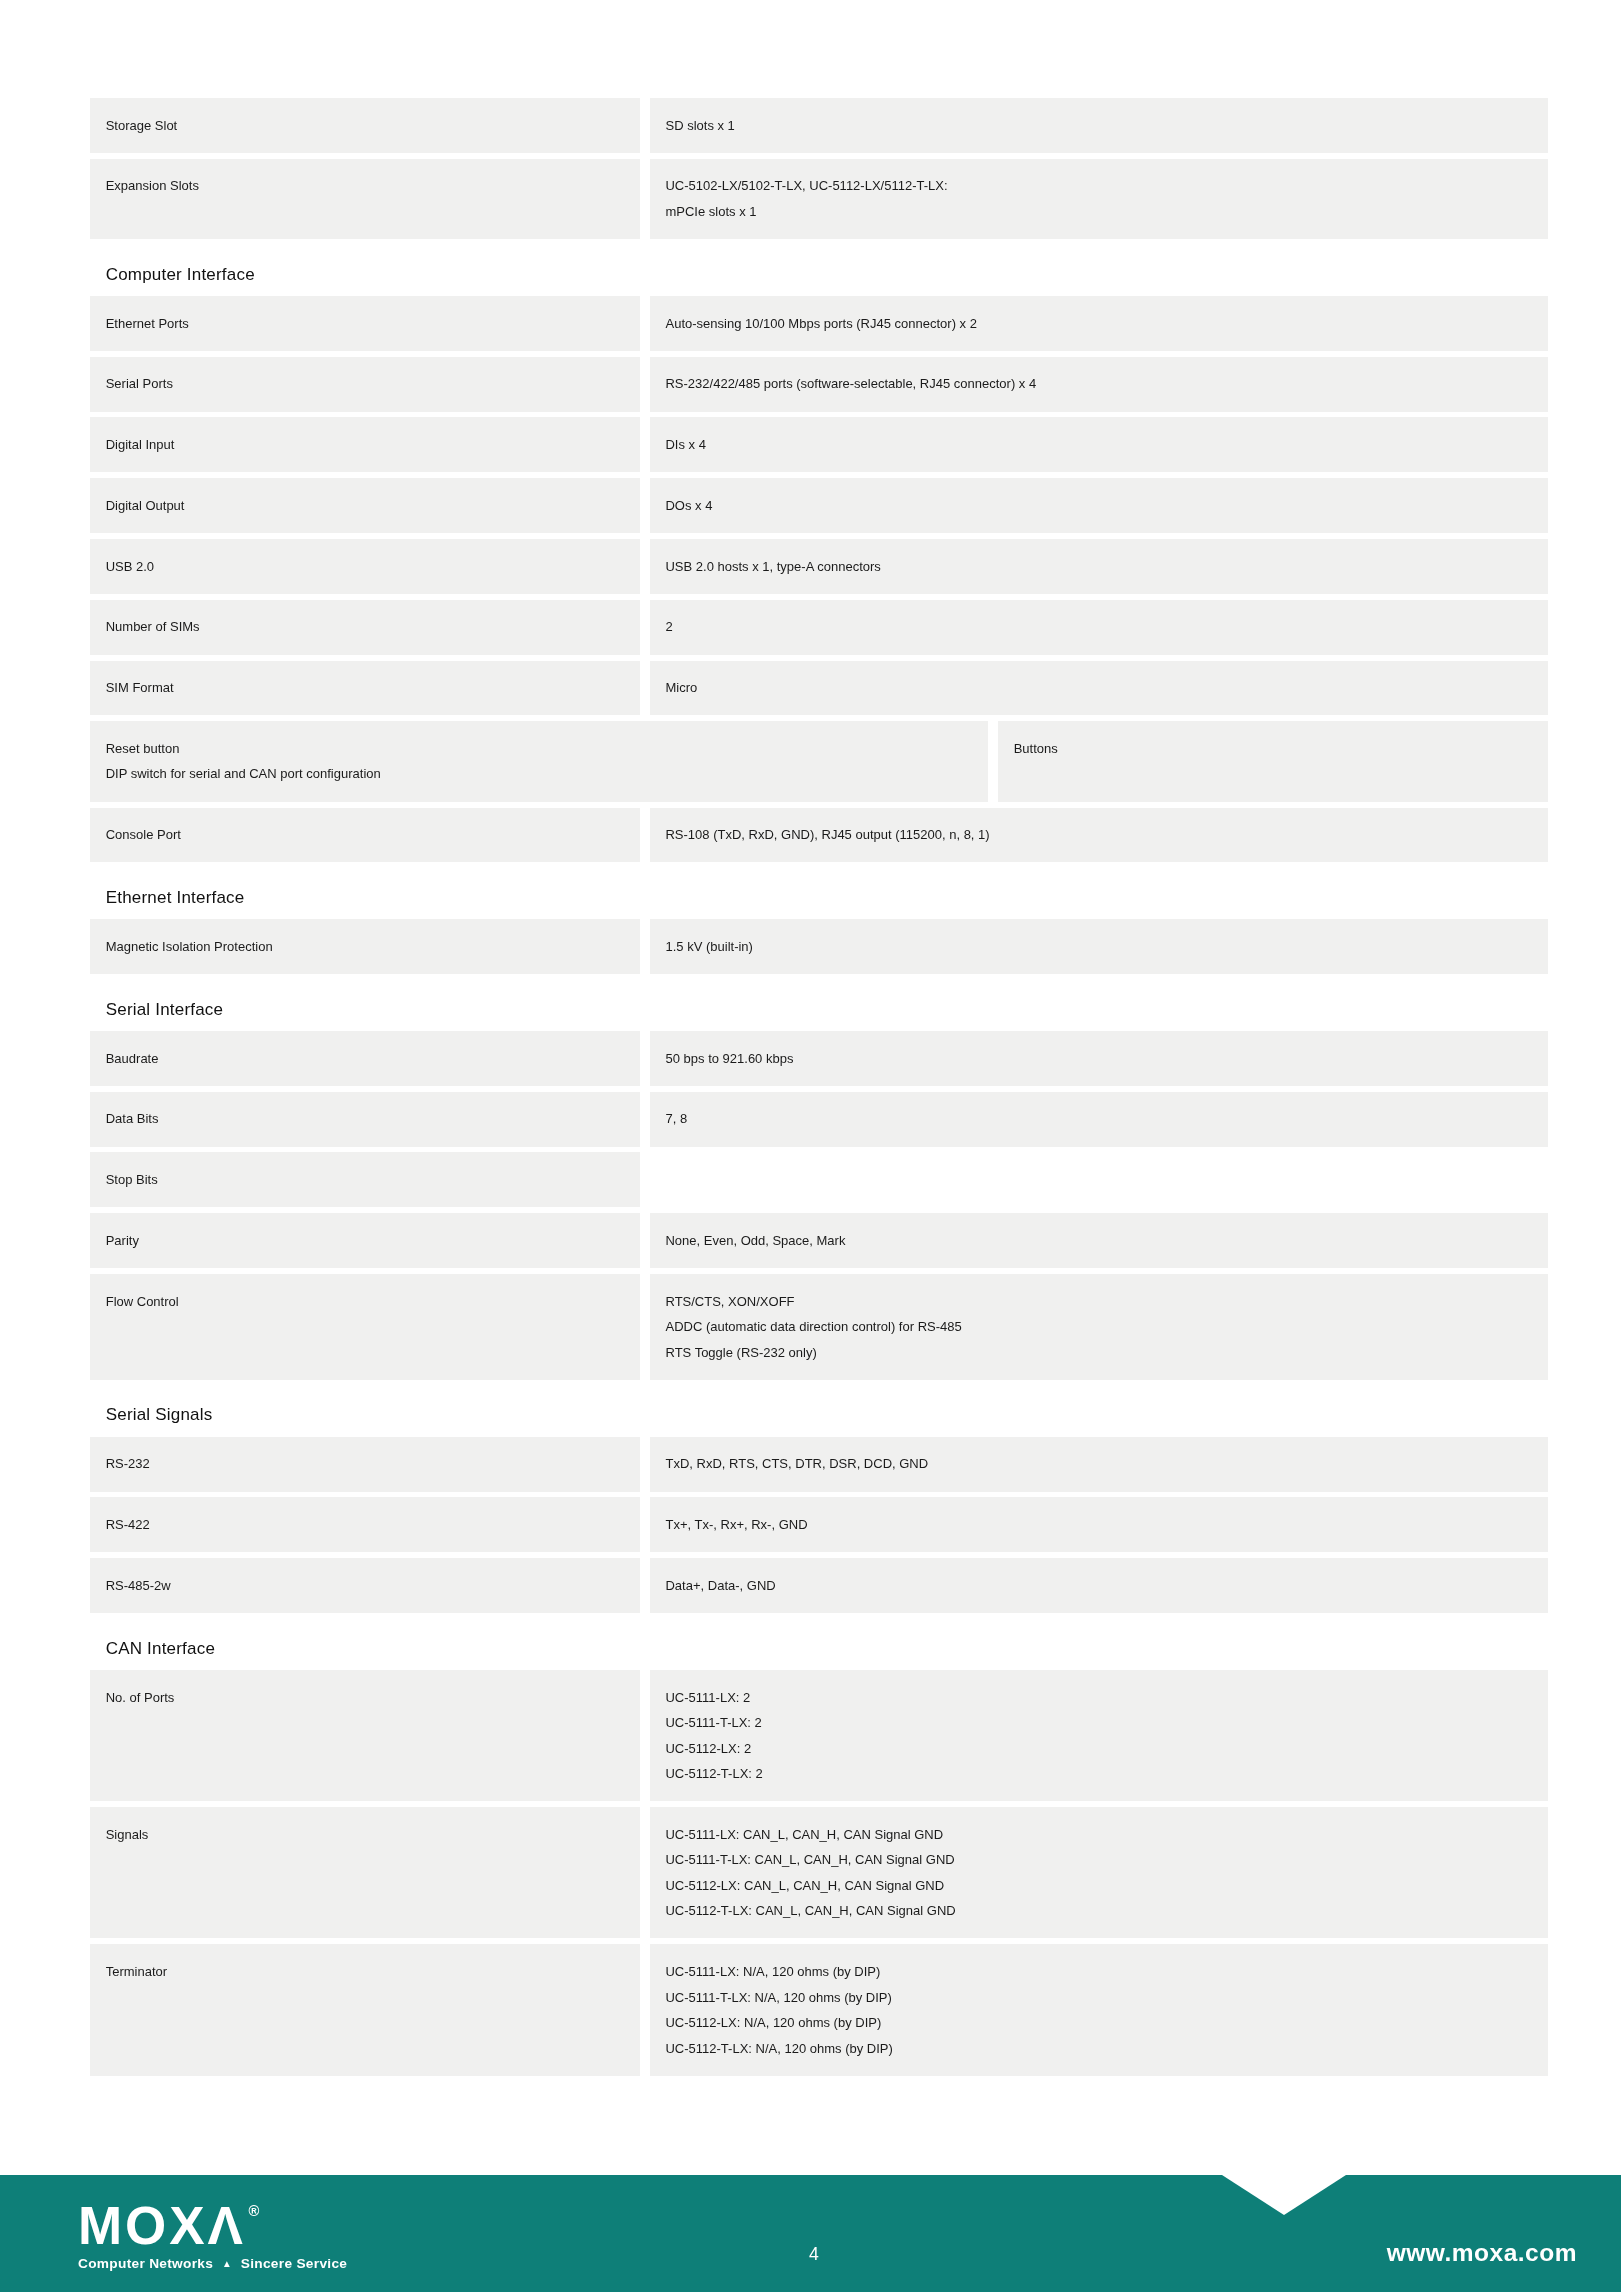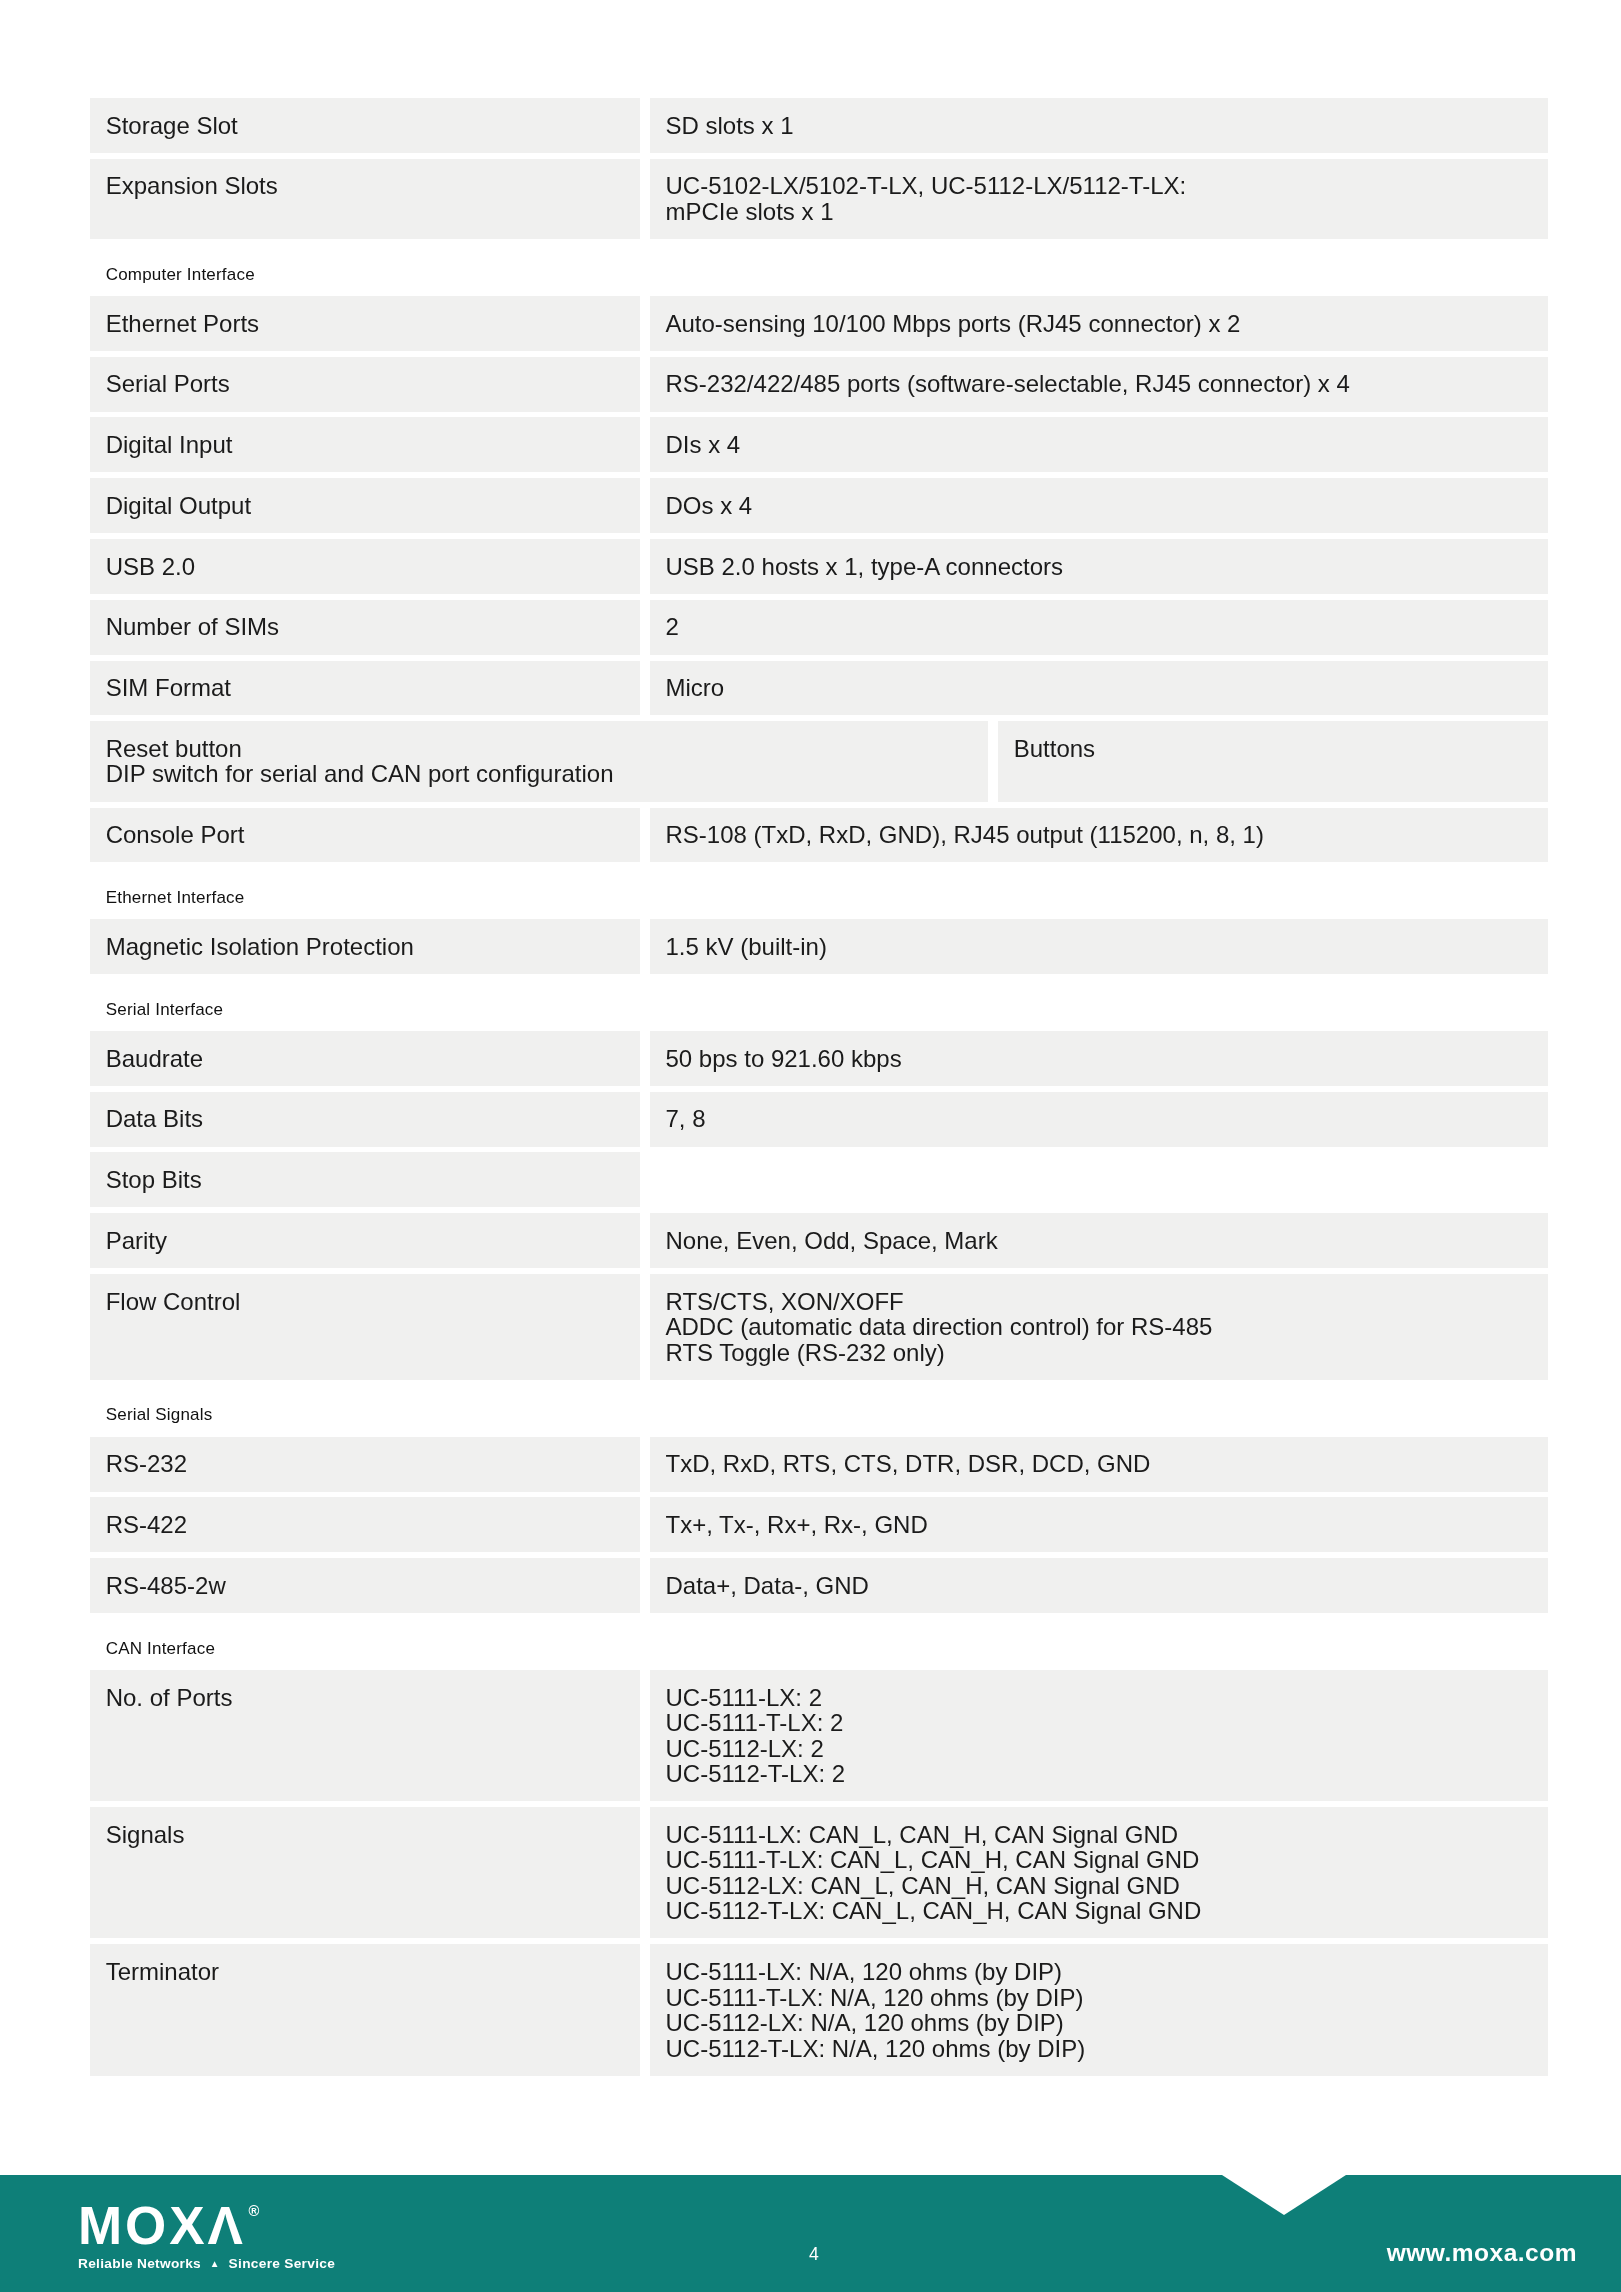--- a/index.html
+++ b/index.html
@@ -25,21 +25,21 @@
     line-height: 27.4px;
     color: #111111;
     margin: 21.6px 0 7.8px 0;
     padding-left: 15.7px;
     letter-spacing: 0.2px;
   }
   .spec-row { display: flex; gap: 9.8px; margin-bottom: 5.9px; }
   .spec-cell {
     background: var(--row-bg);
     padding: 14.7px 15.7px;
-    font-size: 24px;
+    font-size: 13px;
     line-height: 25.5px;
     white-space: pre-line;
     box-sizing: border-box;
   }
   .spec-label { width: 550px; flex: none; }
   .spec-value { flex: 1 1 auto; }
 
   .footer {
     position: absolute;
     left: 0; top: 2175px;
@@ -241,21 +241,21 @@
 UC-5112-T-LX: N/A, 120 ohms (by DIP)</div>
   </div>
 </section>
   </div>
 
 <footer class="footer">
   <div class="footer-notch"></div>
   <div class="logo">
     <div class="logo-word"><span>MOXΛ</span><span class="logo-reg">®</span></div>
     <div class="logo-tagline">
-      <span>Reliable Networks</span>
+      <span>Computer Networks</span>
       <span class="tagline-triangle">▲</span>
       <span>Sincere Service</span>
     </div>
   </div>
   <div class="page-number">4</div>
   <a class="website" href="#">www.moxa.com</a>
 </footer>
 
 
 </body></html>

